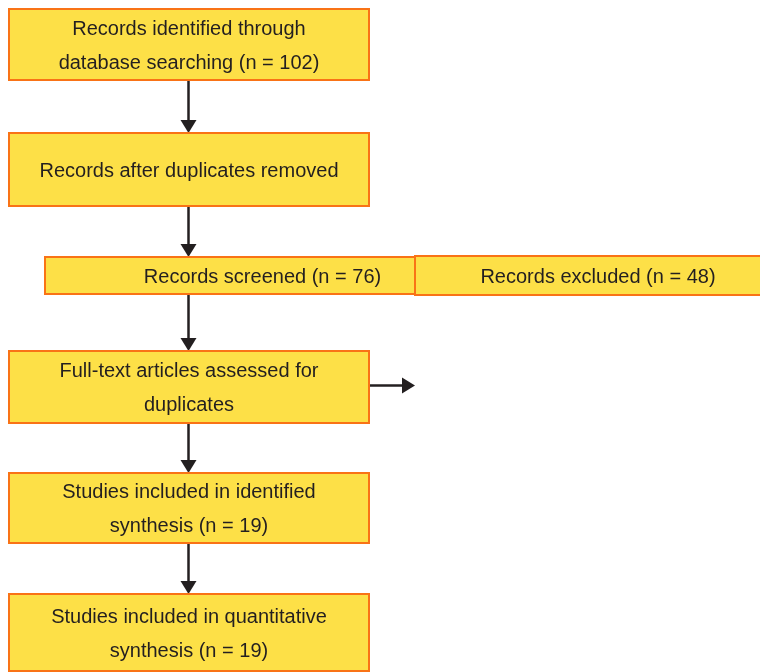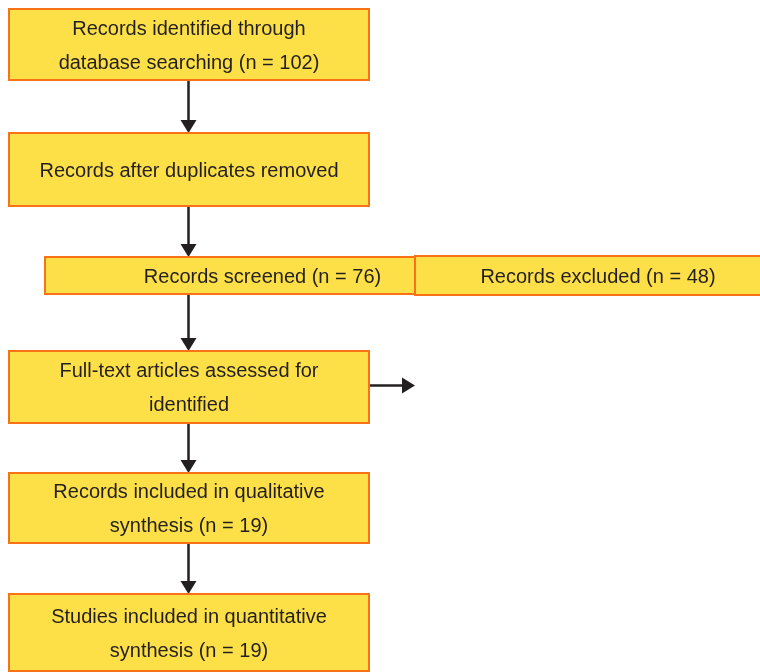--- a/index.html
+++ b/index.html
@@ -95,26 +95,26 @@
   <div class="box" style="left:8px; top:256px; width:437px; height:39px;margin-left:36px;">
     <span class="line">Records screened (n = 76)</span>
   </div>
 
   <div class="box" style="left:414px; top:255px; width:368px; height:41px;">
     <span class="line">Records excluded (n = 48)</span>
   </div>
 
   <div class="box" style="left:8px; top:350px; width:362px; height:74px;">
     <span class="line">Full-text articles assessed for</span>
-    <span class="line">identified</span>
+    <span class="line">duplicates</span>
   </div>
 
 
   <div class="box" style="left:8px; top:472px; width:362px; height:72px;">
-    <span class="line">Records included in qualitative</span>
+    <span class="line">Studies included in identified</span>
     <span class="line">synthesis (n = 19)</span>
   </div>
 
   <div class="box" style="left:8px; top:593px; width:362px; height:79px;">
     <span class="line">Studies included in quantitative</span>
     <span class="line">synthesis (n = 19)</span>
   </div>
 
 </div>
 

